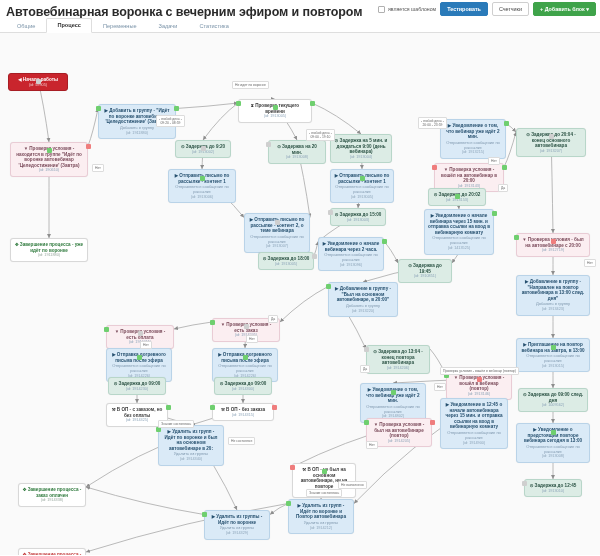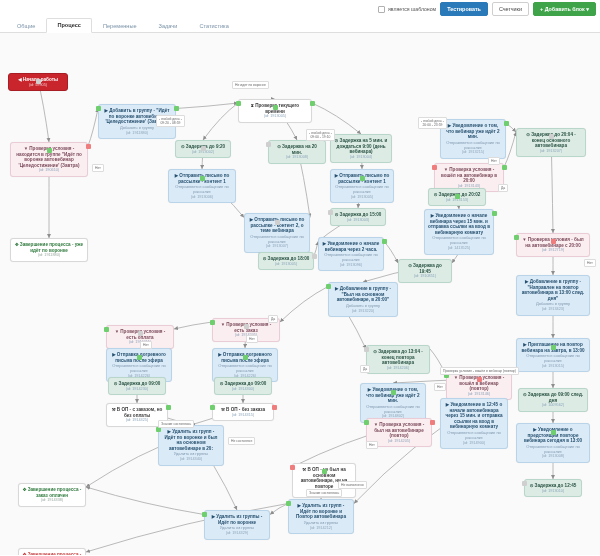--- a/index.html
+++ b/index.html
@@ -89,20 +89,21 @@
   .elabel {
     position:absolute; background:#fff; border:1px solid #dcdcdc;
     font-size:3.4px; line-height:4.2px; color:#666; padding:1px 2px;
     border-radius:1px; white-space:nowrap; text-align:center;
   }
 </style>
 </head>
 <body>
 
 <div class="header">
+  <span class="page-title">Автовебинарная воронка с вечерним эфиром и повтором</span>
   <div class="header-right">
     <label class="tmpl-check">
       <span class="box"></span>
       <span class="lbl">является шаблоном</span>
     </label>
     <button class="btn btn-test">Тестировать</button>
     <button class="btn btn-count">Счетчики</button>
     <button class="btn btn-add">+ Добавить блок ▾</button>
   </div>
 </div>

